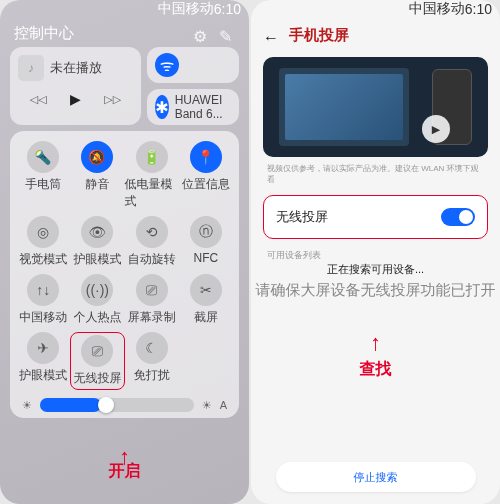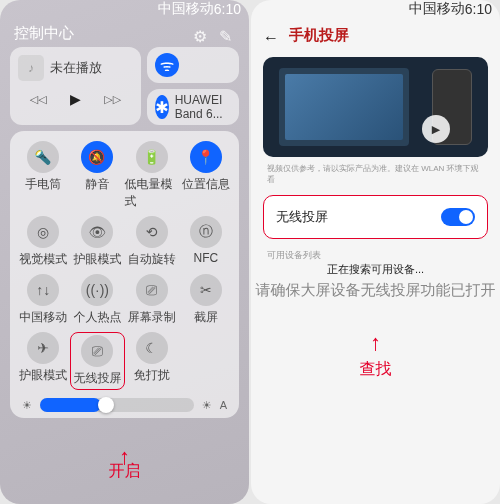--- a/index.html
+++ b/index.html
@@ -31,21 +31,21 @@
 .tile-circ{width:32px;height:32px;border-radius:50%;background:rgba(120,120,120,.25);display:flex;align-items:center;justify-content:center;color:#555;font-size:14px}
 .tile-circ.on{background:#1064ff;color:#fff}
 .tile-lbl{font-size:12px;color:#444}
 .highlight-red{border:1.5px solid #e4002b;border-radius:8px;padding:2px}
 .bright-row{display:flex;align-items:center;gap:8px;padding:8px 6px 0}
 .bright-ic{color:#666;font-size:11px}
 .bright-bar{flex:1;height:14px;background:rgba(160,160,160,.35);border-radius:7px;position:relative}
 .bright-fill{position:absolute;left:0;top:0;height:100%;width:40%;background:#1064ff;border-radius:7px}
 .bright-thumb{position:absolute;left:38%;top:-1px;width:16px;height:16px;border-radius:50%;background:#fff;box-shadow:0 1px 3px rgba(0,0,0,.3)}
 .anno-arrow{position:absolute;left:50%;transform:translateX(-50%);font-size:22px;color:#e4002b;pointer-events:none}
-.anno-txt{position:absolute;left:50%;transform:translateX(-50%);font-size:16px;color:#e4002b;font-weight:400;pointer-events:none}
+.anno-txt{position:absolute;left:50%;transform:translateX(-50%);font-size:16px;color:#e4002b;font-weight:700;pointer-events:none}
 .settings-hdr{display:flex;align-items:center;gap:10px;padding:8px 12px}
 .back-ic{font-size:16px;color:#222}
 .settings-title{font-size:15px;font-weight:600;color:#b91c1c}
 .preview{margin:4px 12px 6px;height:100px;background:#1a2838;border-radius:10px;position:relative;display:flex;align-items:center;justify-content:center}
 .tv{width:130px;height:78px;background:#2a4258;border-radius:4px;position:absolute;left:16px;display:flex;align-items:center;justify-content:center}
 .tv-screen{width:118px;height:66px;background:linear-gradient(135deg,#4a7ba8,#2a5278);border-radius:2px}
 .ph-mock{width:40px;height:76px;background:#333;border-radius:6px;position:absolute;right:16px;border:1px solid #555}
 .play-ov{position:absolute;width:28px;height:28px;border-radius:50%;background:rgba(255,255,255,.85);display:flex;align-items:center;justify-content:center;color:#333;font-size:11px;right:38px;bottom:14px}
 .preview-note{font-size:8px;color:#999;padding:0 16px;line-height:1.4}
 .toggle-row{margin:10px 12px;background:#fff;border-radius:10px;padding:12px;display:flex;justify-content:space-between;align-items:center;border:1.5px solid #e4002b}
@@ -195,13 +195,16 @@
     <span class="toggle-name">无线投屏</span>
     <div class="switch"></div>
   </div>
   <div class="avail-lbl">可用设备列表</div>
   <div class="searching">
     <div class="search-title">正在搜索可用设备...</div>
     <div class="search-sub">请确保大屏设备无线投屏功能已打开</div>
   </div>
   <span class="anno-arrow" style="bottom:148px">↑</span>
   <span class="anno-txt" style="bottom:124px">查找</span>
+  <div class="stop-btn">
+      <span>停止搜索</span>
+    </div>
 </div>
 
 </body></html>

